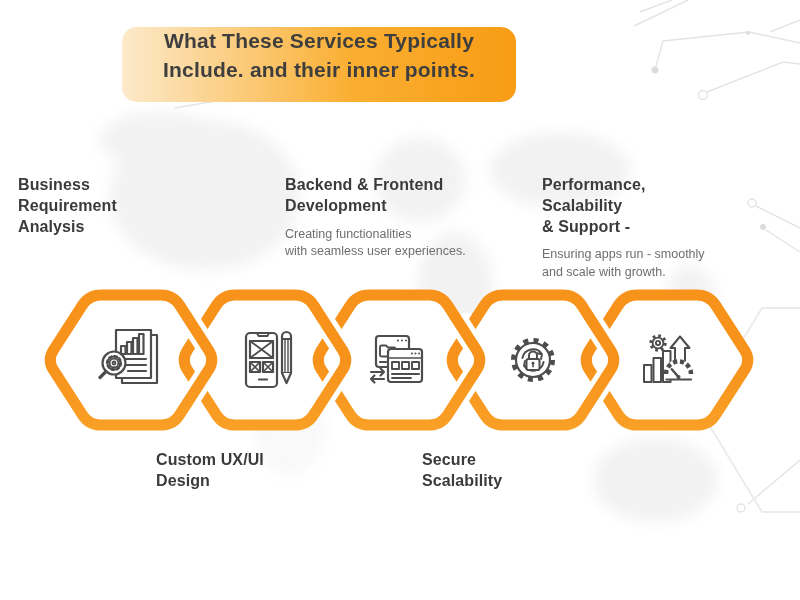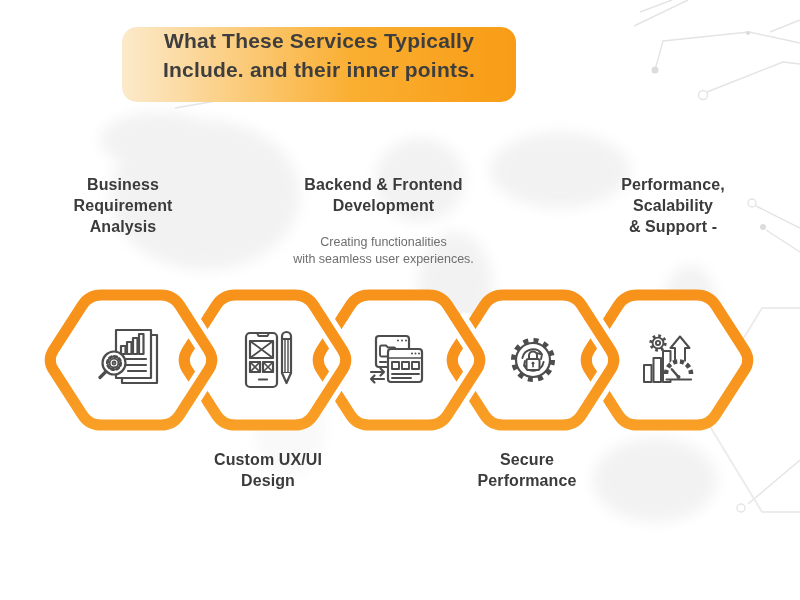--- a/index.html
+++ b/index.html
@@ -12,27 +12,27 @@
   .banner{
     position:absolute;left:75px;top:27px;width:394px;height:75px;
     border-radius:15px;
     background:linear-gradient(90deg,#FCEACB 0%,#FAAF32 58%,#F89C15 100%);
     display:flex;justify-content:center;margin-left:47px;
   }
   .banner-text{
     font-size:21px;font-weight:700;color:#3E3E3E;line-height:1.38;
     text-align:center;white-space:pre-line;letter-spacing:.2px;
   }
-  .label{position:absolute;text-align:center;}
+  .label{position:absolute;text-align:left;}
   .svc-title{
     margin:0 0 9px 0;font-size:16px;font-weight:700;color:#3B3B3B;
     line-height:1.3;white-space:pre-line;letter-spacing:.1px;
   }
   .svc-desc{
-    margin:17px;font-size:12.5px;color:#6E6E6E;line-height:1.42;white-space:pre-line;
+    margin:0;font-size:12.5px;color:#6E6E6E;line-height:1.42;white-space:pre-line;
   }
   .chain{position:absolute;left:0;top:285px;}
 </style>
 </head>
 <body>
 
 <div class="stage">
 
   <svg class="decor" width="800" height="600" viewBox="0 0 800 600">
     <defs>
@@ -73,39 +73,41 @@
   <div class="banner">
     <div class="banner-text">What These Services Typically
 Include. and their inner points.</div>
   </div>
 
   <div class="label" style="left:18px;top:175px;width:210px">
     <h3 class="svc-title">Business
 Requirement
 Analysis</h3>
   </div>
-  <div class="label" style="left:271px;top:175px;width:225px">
+  <div class="label" style="left:285px;top:175px;width:225px">
     <h3 class="svc-title">Backend &amp; Frontend
 Development</h3>
     <p class="svc-desc">Creating functionalities
 with seamless user experiences.</p>
   </div>
-  <div class="label" style="left:567px;top:175px;width:212px">
+  <div class="label" style="left:542px;top:175px;width:212px">
     <h3 class="svc-title">Performance,
 Scalability
 &amp; Support -</h3>
-  </div>
-
-  <div class="label" style="left:163px;top:450px;width:210px">
+    <p class="svc-desc">Ensuring apps run - smoothly
+and scale with growth.</p>
+  </div>
+
+  <div class="label" style="left:156px;top:450px;width:210px">
     <h3 class="svc-title">Custom UX/UI
 Design</h3>
   </div>
   <div class="label" style="left:422px;top:450px;width:210px">
     <h3 class="svc-title">Secure
-Performance</h3>
+Scalability</h3>
   </div>
 
   <svg class="chain" width="800" height="150" viewBox="0 0 800 150">
     <defs>
       <linearGradient id="og" gradientUnits="userSpaceOnUse" x1="0" y1="0" x2="0" y2="150">
         <stop offset="0" stop-color="#F7921B"></stop>
         <stop offset="1" stop-color="#FCB033"></stop>
       </linearGradient>
     </defs>
 

